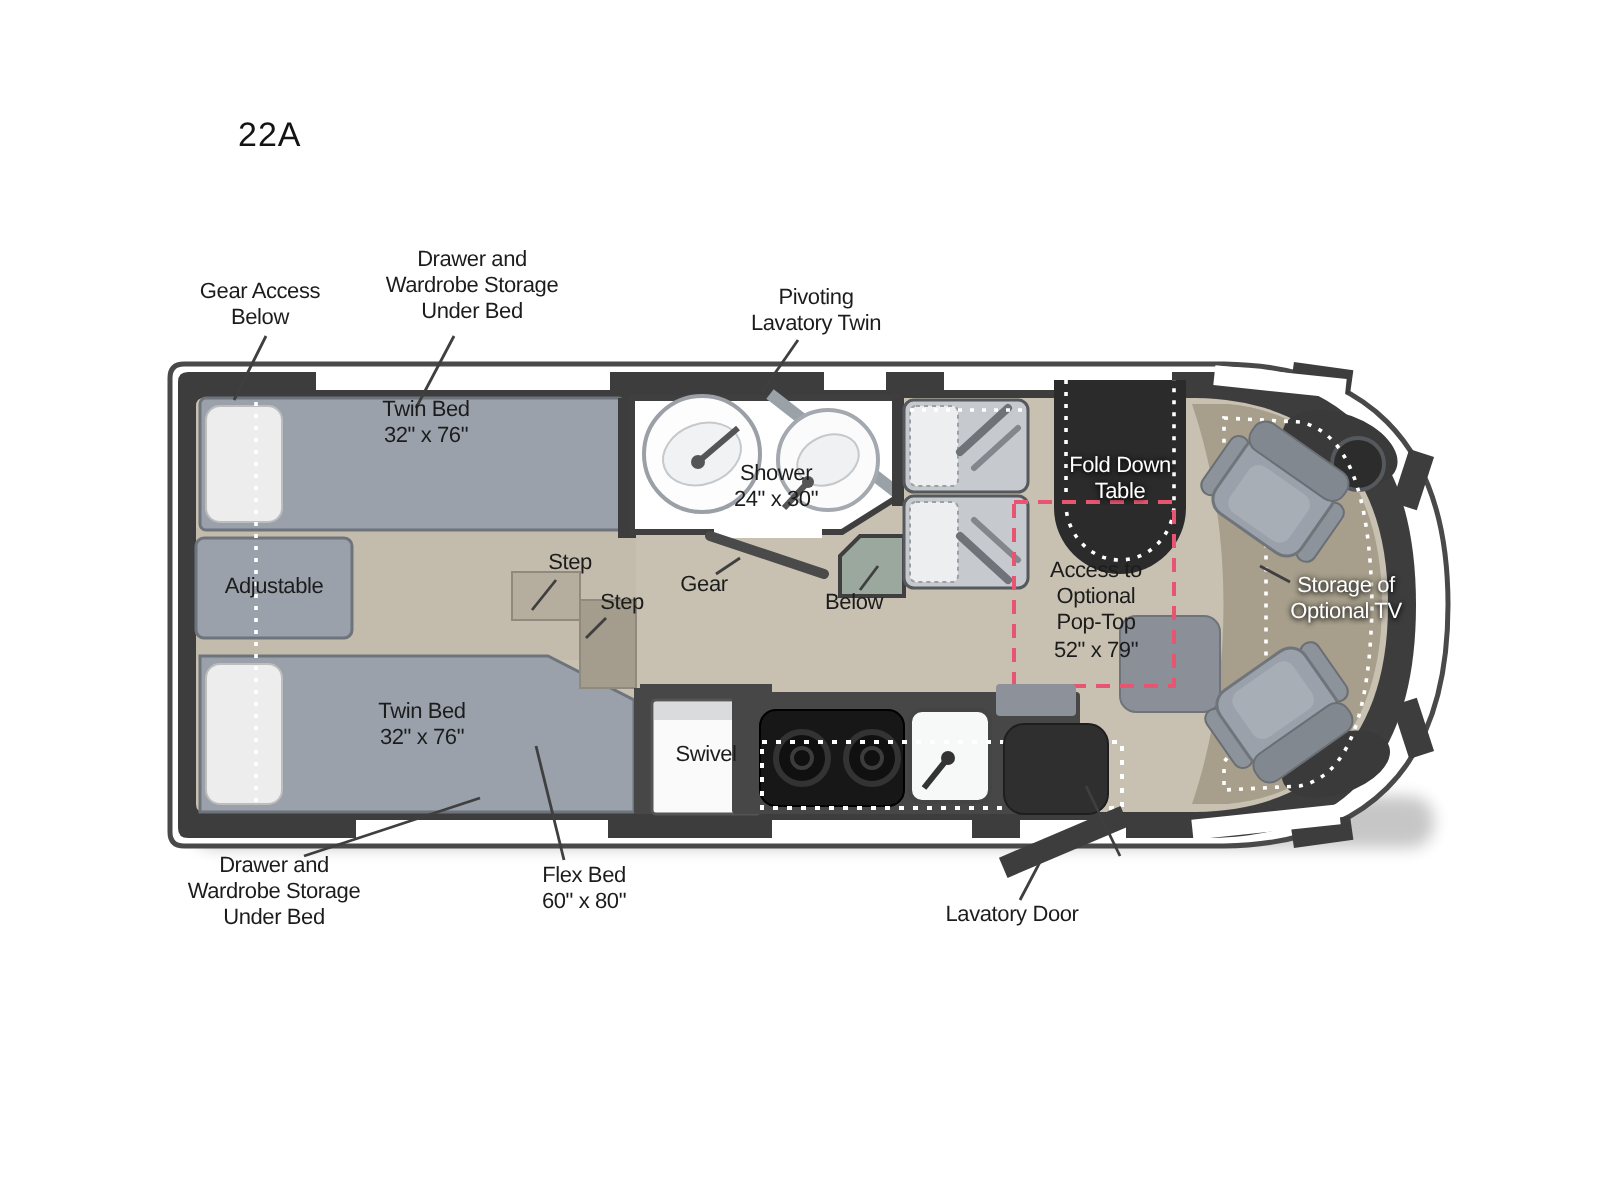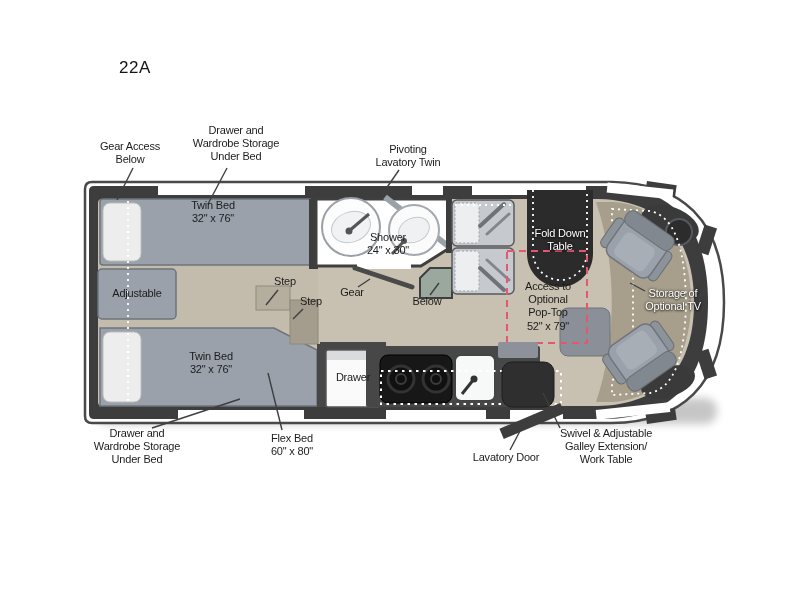--- a/index.html
+++ b/index.html
@@ -196,24 +196,21 @@
   <div class="lbl" style="left:352px;top:293px">Gear</div>
   <div class="lbl" style="left:427px;top:302px">Below</div>
   <div class="lbl" style="left:548px;top:306px">Access to
 Optional
 Pop-Top
 52" x 79"</div>
   <div class="lbl white" style="left:673px;top:300px">Storage of
 Optional TV</div>
   <div class="lbl" style="left:211px;top:363px">Twin Bed
 32" x 76"</div>
-  <div class="lbl" style="left:353px;top:378px">Drawer</div>
+  <div class="lbl" style="left:353px;top:378px">Swivel</div>
   <div class="lbl" style="left:137px;top:447px">Drawer and
 Wardrobe Storage
 Under Bed</div>
   <div class="lbl" style="left:292px;top:445px">Flex Bed
 60" x 80"</div>
   <div class="lbl" style="left:506px;top:458px">Lavatory Door</div>
-  <div class="lbl" style="left:606px;top:447px">Swivel &amp; Adjustable
-Galley Extension/
-Work Table</div>
 
 </div>
 
 </body></html>

